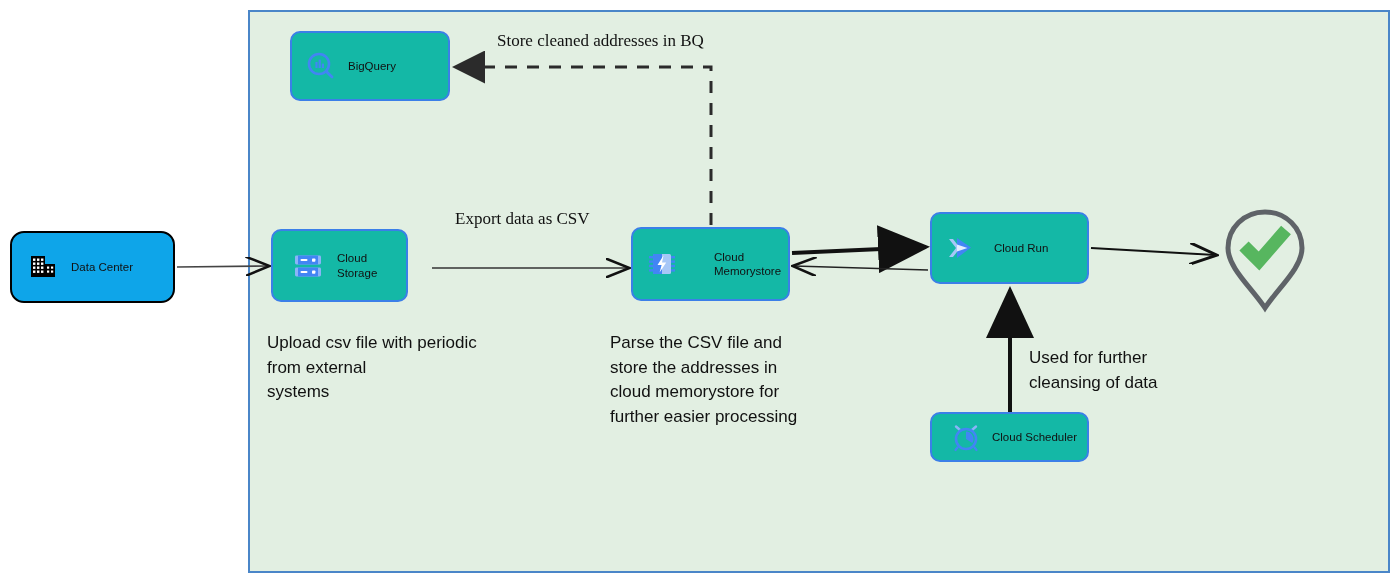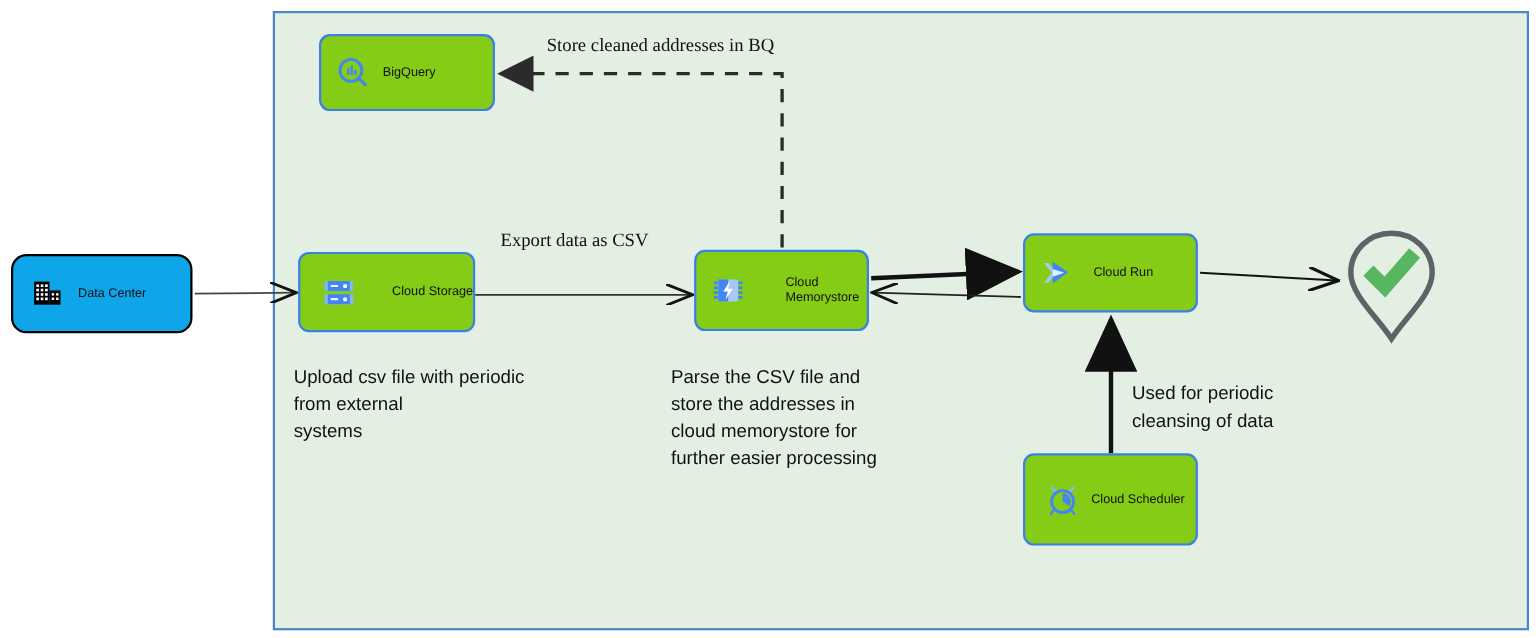--- a/index.html
+++ b/index.html
@@ -4,32 +4,32 @@
 <style>
   html,body{margin:0;padding:0;background:#ffffff;}
   body{width:1400px;height:580px;position:relative;overflow:hidden;
        font-family:"Liberation Sans","DejaVu Sans",sans-serif;color:#1a1a1a;}
   #canvas{position:absolute;left:0;top:0;width:1400px;height:580px;}
 
   .gcp-container{position:absolute;left:248px;top:10px;width:1142px;height:563px;
       background:#E2EFE2;border:2px solid #4A86C8;box-sizing:border-box;}
 
   .node{position:absolute;box-sizing:border-box;display:flex;align-items:center;
-        background:#84cc16;border:2px solid #3B7FE8;border-radius:10px;}
+        background:#14b8a6;border:2px solid #3B7FE8;border-radius:10px;}
   .node .ico{flex:0 0 auto;display:flex;align-items:center;justify-content:center;}
   .node .lbl{font-size:11.5px;color:#111;line-height:1.25;white-space:pre-line;}
 
   #node-datacenter{left:10px;top:231px;width:165px;height:72px;
       background:#0ea5e9;border:2px solid #000000;border-radius:14px;}
   #node-datacenter .lbl{font-size:11.5px;color:#111;}
   #node-bigquery{left:290px;top:31px;width:160px;height:70px;}
-  #node-cloudstorage{left:271px;top:229px;width:161px;height:73px;justify-content:space-between;}
+  #node-cloudstorage{left:271px;top:229px;width:137px;height:73px;justify-content:space-between;}
   #node-memorystore{left:631px;top:227px;width:159px;height:74px;gap:25px;}
   #node-cloudrun{left:930px;top:212px;width:159px;height:72px;}
-  #node-scheduler{left:930px;top:412px;width:159px;height:84px;}
+  #node-scheduler{left:930px;top:412px;width:159px;height:50px;}
 
   #node-datacenter .ico{margin-left:16px;margin-right:13px;}
   #node-bigquery .ico{margin-left:14px;margin-right:12px;}
   #node-cloudstorage .ico{margin-left:20px;margin-right:14px;}
   #node-memorystore .ico{margin-left:14px;margin-right:12px;}
   #node-cloudrun .ico{margin-left:14px;margin-right:14px;}
   #node-scheduler .ico{margin-left:18px;margin-right:10px;}
 
   .edge-label{position:absolute;font-size:17px;color:#111;white-space:pre;font-family:Liberation Serif, serif;}
   #lbl-store-bq{left:497px;top:31px;}
@@ -206,16 +206,16 @@
   <div class="edge-label" id="lbl-store-bq">Store cleaned addresses in BQ</div>
   <div class="edge-label" id="lbl-export-csv">Export data as CSV</div>
 
   <div class="desc" id="desc-upload">Upload csv file with periodic
 from external
 systems</div>
   <div class="desc" id="desc-parse">Parse the CSV file and
 store the addresses in
 cloud  memorystore for
 further easier processing</div>
-  <div class="desc" id="desc-periodic">Used for periodic
+  <div class="desc" id="desc-periodic">Used for further
 cleansing of data</div>
 
 </div>
 
 </body></html>

